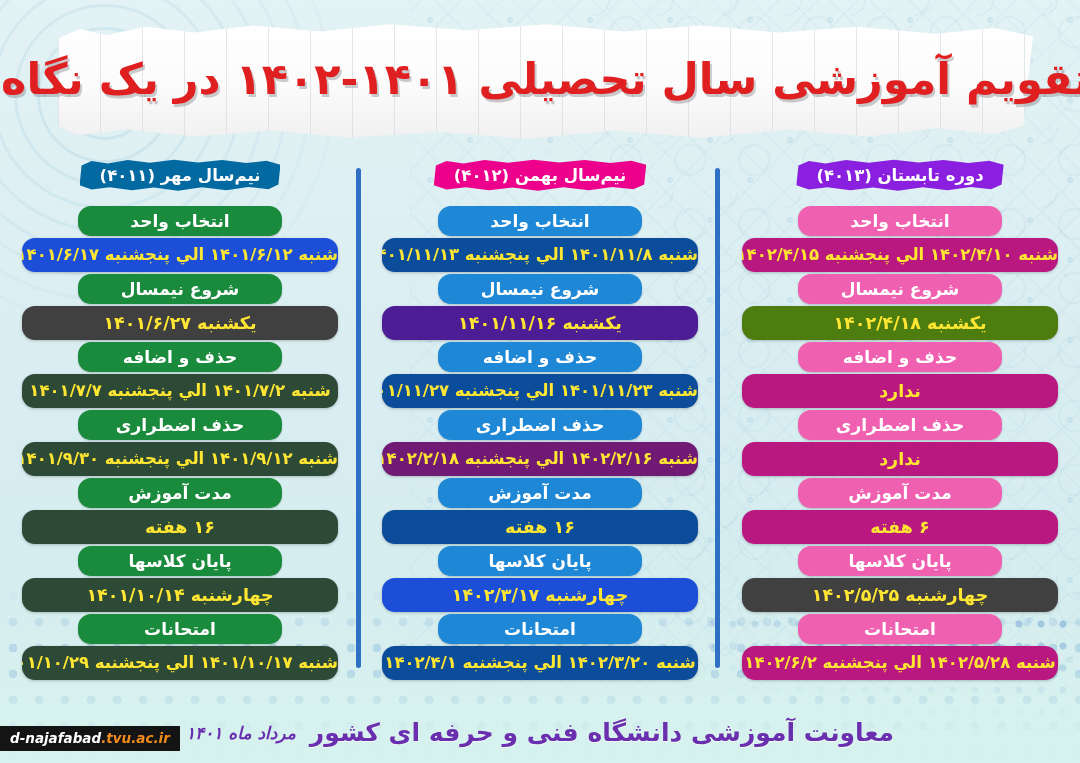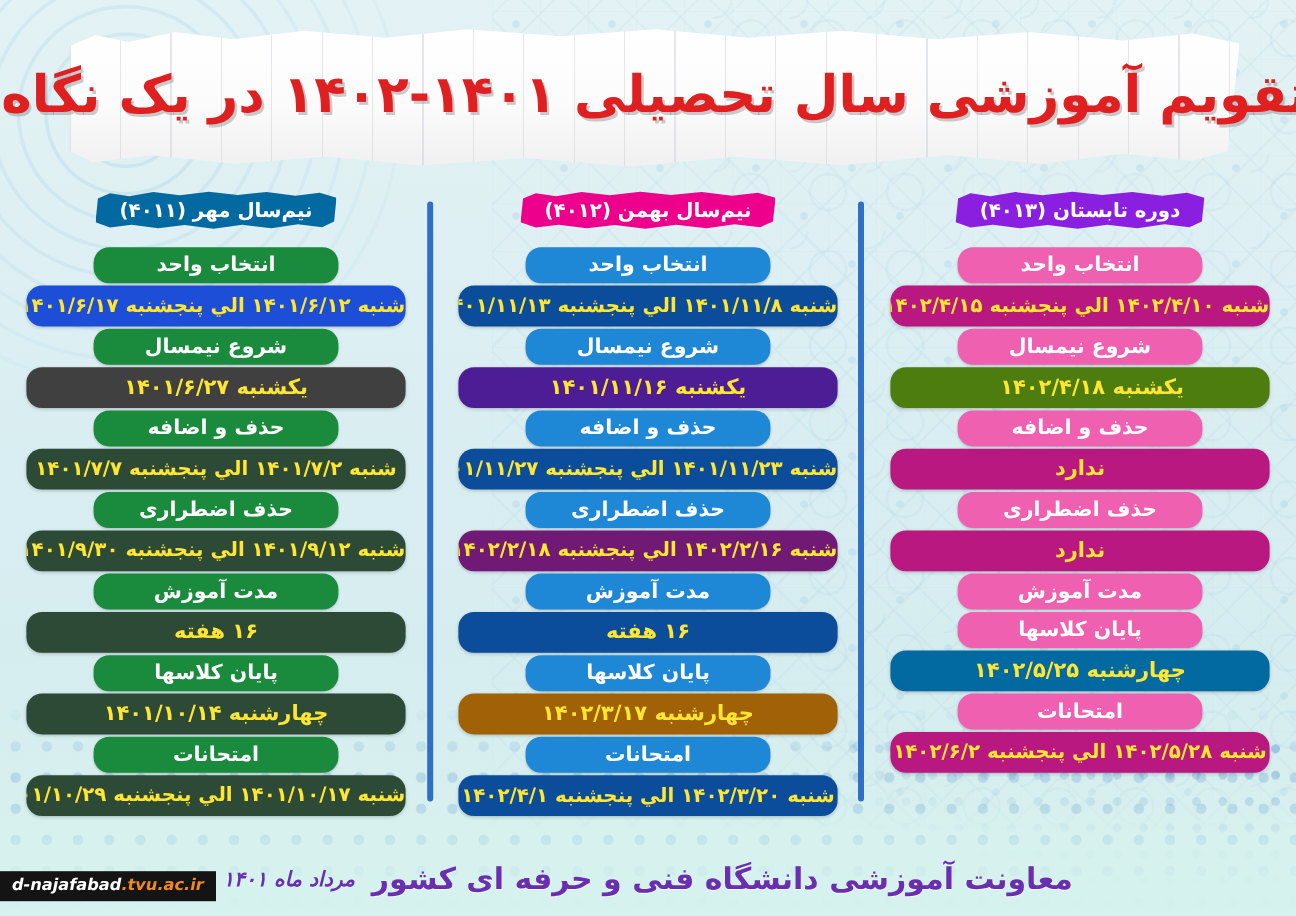--- a/index.html
+++ b/index.html
@@ -201,24 +201,25 @@
         <div class="row">
           <div class="label" style="background: rgb(240, 96, 176);">حذف و اضافه</div>
           <div class="value" style="background: rgb(184, 24, 127); color: rgb(255, 230, 50);">ندارد</div>
         </div>
         <div class="row">
           <div class="label" style="background: rgb(240, 96, 176);">حذف اضطراری</div>
           <div class="value" style="background: rgb(184, 24, 127); color: rgb(255, 230, 50);">ندارد</div>
         </div>
         <div class="row">
           <div class="label" style="background: rgb(240, 96, 176);">مدت آموزش</div>
+          <div class="value" style="background: rgb(184, 24, 127); color: rgb(255, 230, 50);">۶ هفته</div>
         </div>
         <div class="row">
           <div class="label" style="background: rgb(240, 96, 176);">پایان کلاسها</div>
-          <div class="value" style="background: #0369a1; color: rgb(255, 230, 50);">چهارشنبه ۱۴۰۲/۵/۲۵</div>
+          <div class="value" style="background: #404040; color: rgb(255, 230, 50);">چهارشنبه ۱۴۰۲/۵/۲۵</div>
         </div>
         <div class="row">
           <div class="label" style="background: rgb(240, 96, 176);">امتحانات</div>
           <div class="value small" style="background: rgb(184, 24, 127); color: rgb(255, 230, 50);">شنبه ۱۴۰۲/۵/۲۸ الي پنجشنبه ۱۴۰۲/۶/۲</div>
         </div>
       </div>
     </div>
     <div class="col">
       <div class="badge-wrap">
         <div class="badge" style="background: rgb(236, 0, 140);">نیم‌سال بهمن (۴۰۱۲)</div>
@@ -239,21 +240,21 @@
         <div class="row">
           <div class="label" style="background: rgb(30, 135, 214);">حذف اضطراری</div>
           <div class="value small" style="background: #701a75; color: rgb(255, 230, 50);">شنبه ۱۴۰۲/۲/۱۶ الي پنجشنبه ۱۴۰۲/۲/۱۸</div>
         </div>
         <div class="row">
           <div class="label" style="background: rgb(30, 135, 214);">مدت آموزش</div>
           <div class="value" style="background: rgb(11, 76, 155); color: rgb(255, 230, 50);">۱۶ هفته</div>
         </div>
         <div class="row">
           <div class="label" style="background: rgb(30, 135, 214);">پایان کلاسها</div>
-          <div class="value" style="background: #a16207; color: rgb(255, 230, 50);">چهارشنبه ۱۴۰۲/۳/۱۷</div>
+          <div class="value" style="background: #1d4ed8; color: rgb(255, 230, 50);">چهارشنبه ۱۴۰۲/۳/۱۷</div>
         </div>
         <div class="row">
           <div class="label" style="background: rgb(30, 135, 214);">امتحانات</div>
           <div class="value small" style="background: rgb(11, 76, 155); color: rgb(255, 230, 50);">شنبه ۱۴۰۲/۳/۲۰ الي پنجشنبه ۱۴۰۲/۴/۱</div>
         </div>
       </div>
     </div>
     <div class="col">
       <div class="badge-wrap">
         <div class="badge" style="background: #0369a1;">نیم‌سال مهر (۴۰۱۱)</div>

